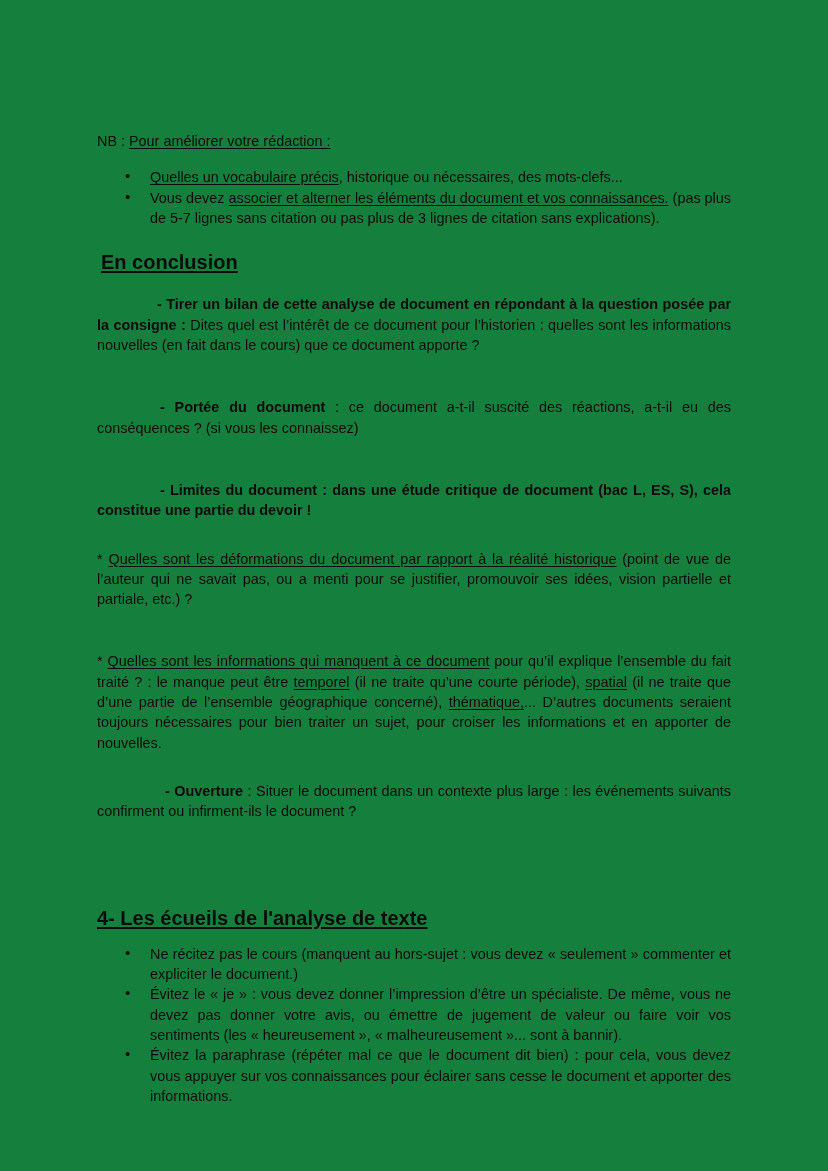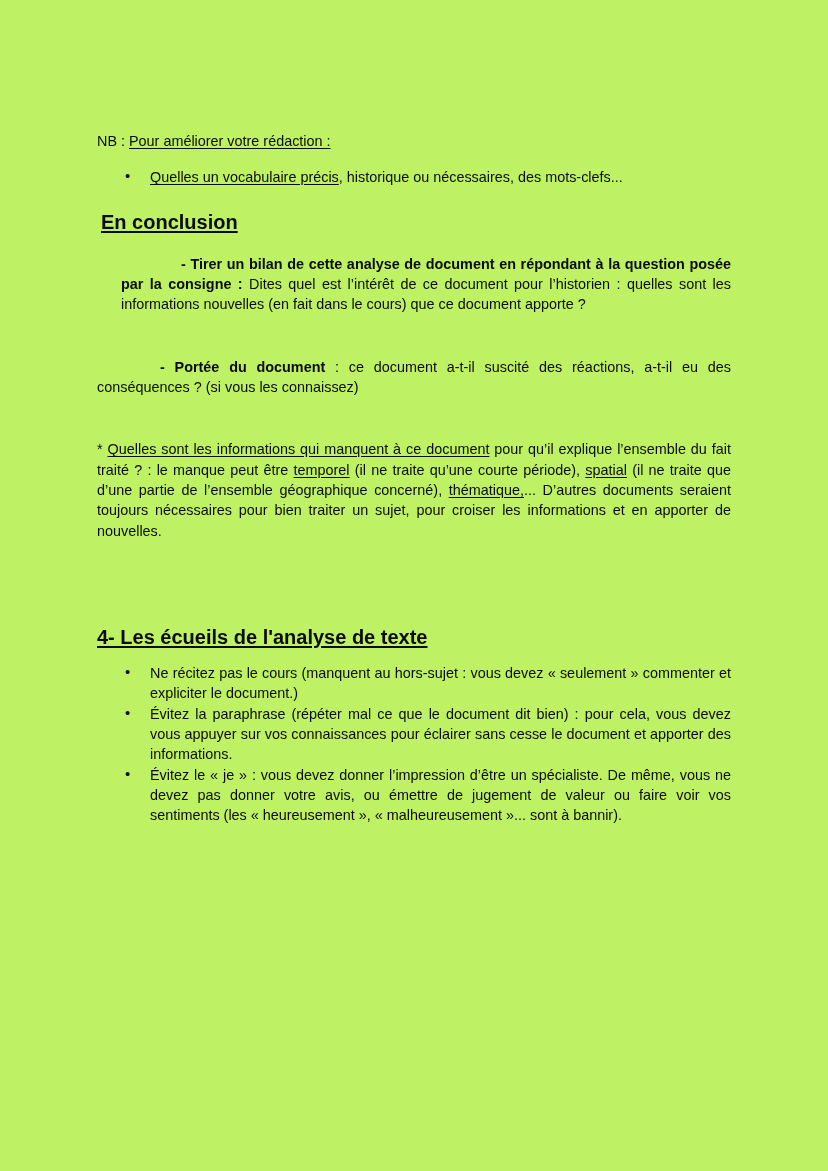--- a/index.html
+++ b/index.html
@@ -4,21 +4,21 @@
 <style>
   html, body {
     margin: 0;
     padding: 0;
     background: #ffffff;
   }
   .page {
     position: relative;
     width: 828px;
     height: 1171px;
-    background: #bef264;
+    background: #15803d;
     font-family: "Liberation Sans", sans-serif;
     color: #0b0b0b;
     overflow: hidden;
   }
   .content {
     position: absolute;
     left: 97px;
     top: 131px;
     width: 634px;
   }
@@ -72,56 +72,60 @@
   .indent-para {
     text-indent: 60px;
   }
   .indent-para-b {
     text-indent: 63px;
   }
   .indent-para-c {
     text-indent: 68px;
   }
 
-  .gap-22 { margin-top: 22px; margin-left: 24px; }
+  .gap-22 { margin-top: 22px; }
   .gap-26 { margin-top: 42px; }
   .gap-28 { margin-top: 28px; }
   .gap-86 { margin-top: 86px; }
 
   b, .b { font-weight: bold; }
   u, .u {
     text-decoration: underline;
     text-underline-offset: 2px;
   }
 </style>
 </head>
 <body>
 
 <div class="page">
   <div class="content">
 
     <p class="para nb"><span>NB : </span><span class="u">Pour améliorer votre rédaction :</span></p>
 
     <ul class="bullets">
       <li><span class="u">Quelles un vocabulaire précis</span><span>, historique ou nécessaires, des mots-clefs...</span></li>
+      <li><span>Vous devez </span><span class="u">associer et alterner les éléments du document et vos connaissances.</span><span> (pas plus de 5-7 lignes sans citation ou pas plus de 3 lignes de citation sans explications).</span></li>
     </ul>
 
     <p class="heading heading-conclusion"> En conclusion</p>
 
     <p class="para indent-para gap-22"><b>- Tirer un bilan de cette analyse de document en répondant à la question posée par la consigne :</b><span> Dites quel est l’intérêt de ce document pour l’historien : quelles sont les informations nouvelles (en fait dans le cours) que ce document apporte ?</span></p>
 
     <p class="para indent-para-b gap-26"><b>- Portée du document</b><span> : ce document a-t-il suscité des réactions, a-t-il eu des conséquences ? (si vous les connaissez)</span></p>
 
+    <p class="para indent-para-b gap-26"><b>- Limites du document : dans une étude critique de document (bac L, ES, S), cela constitue une partie du devoir !</b><span></span></p>
 
+    <p class="para gap-28"><span>* </span><span class="u">Quelles sont les déformations du document par rapport à la réalité historique</span><span> (point de vue de l’auteur qui ne savait pas, ou a menti pour se justifier, promouvoir ses idées, vision partielle et partiale, etc.) ?</span></p>
 
     <p class="para gap-26"><span>* </span><span class="u">Quelles sont les informations qui manquent à ce document</span><span> pour qu’il explique l’ensemble du fait traité ? : le manque peut être </span><span class="u">temporel</span><span> (il ne traite qu’une courte période), </span><span class="u">spatial</span><span> (il ne traite que d’une partie de l’ensemble géographique concerné), </span><span class="u">thématique,</span><span>... D’autres documents seraient toujours nécessaires pour bien traiter un sujet, pour croiser les informations et en apporter de nouvelles.</span></p>
 
+    <p class="para indent-para-c gap-28"><b>- Ouverture</b><span> : Situer le document dans un contexte plus large : les événements suivants confirment ou infirment-ils le document ?</span></p>
 
     <p class="heading heading-ecueils gap-86">4- Les écueils de l'analyse de texte</p>
 
     <ul class="bullets">
       <li>Ne récitez pas le cours (manquent au hors-sujet : vous devez « seulement » commenter et expliciter le document.)</li>
+      <li>Évitez le « je » : vous devez donner l’impression d’être un spécialiste. De même, vous ne devez pas donner votre avis, ou émettre de jugement de valeur ou faire voir vos sentiments (les « heureusement », « malheureusement »... sont à bannir).</li>
       <li>Évitez la paraphrase (répéter mal ce que le document dit bien) : pour cela, vous devez vous appuyer sur vos connaissances pour éclairer sans cesse le document et apporter des informations.</li>
-      <li>Évitez le « je » : vous devez donner l’impression d’être un spécialiste. De même, vous ne devez pas donner votre avis, ou émettre de jugement de valeur ou faire voir vos sentiments (les « heureusement », « malheureusement »... sont à bannir).</li>
     </ul>
 
   </div>
 </div>
 
 </body></html>

